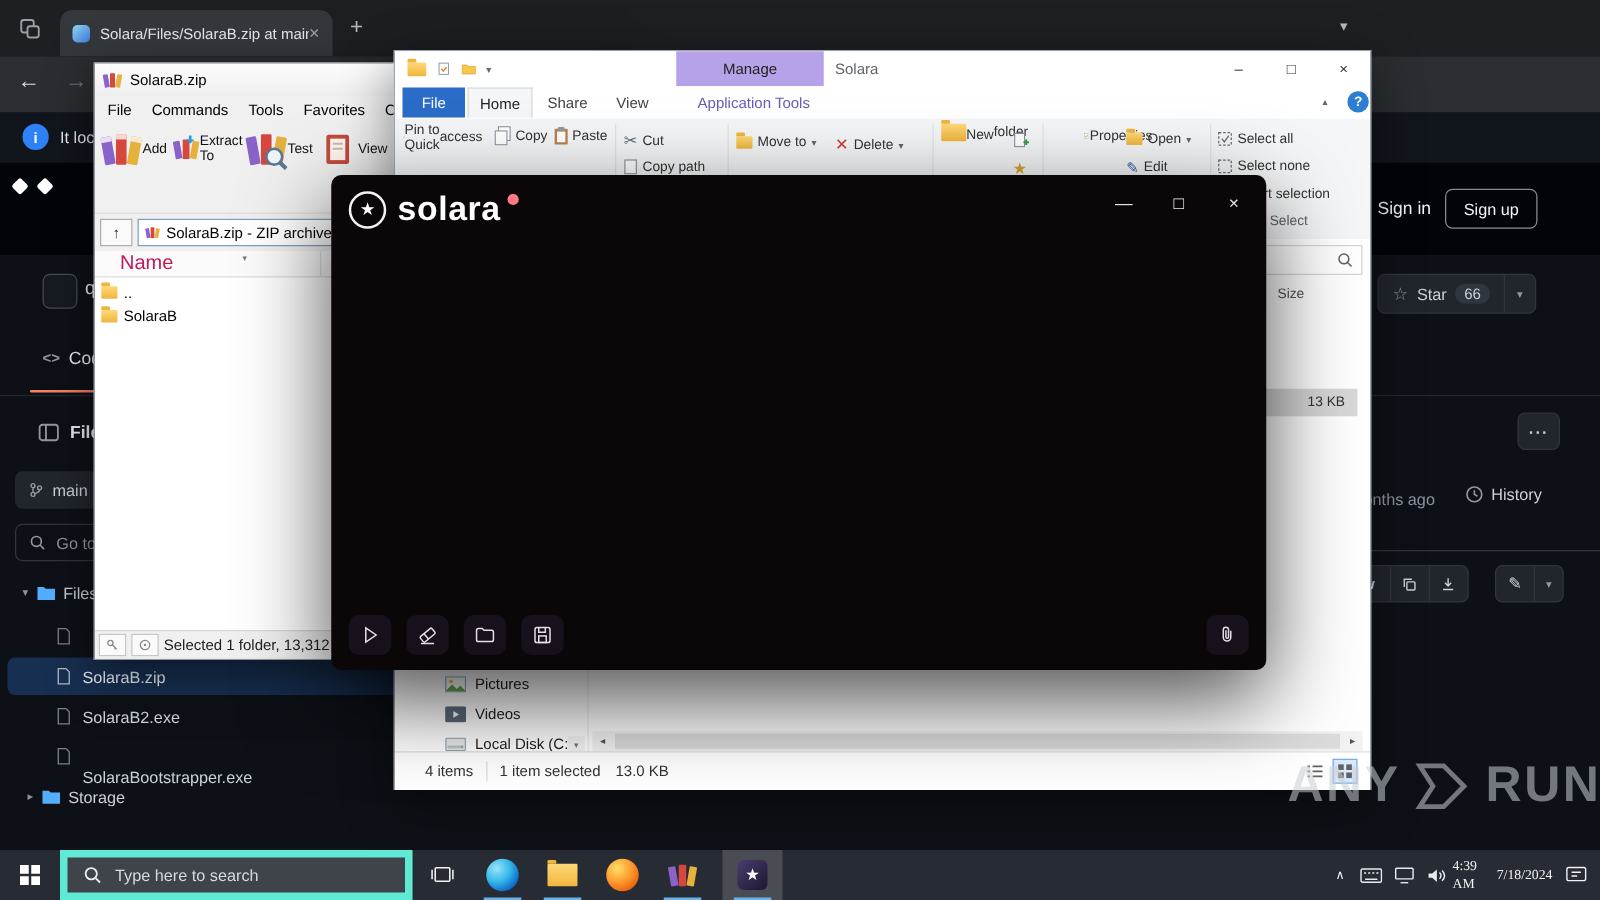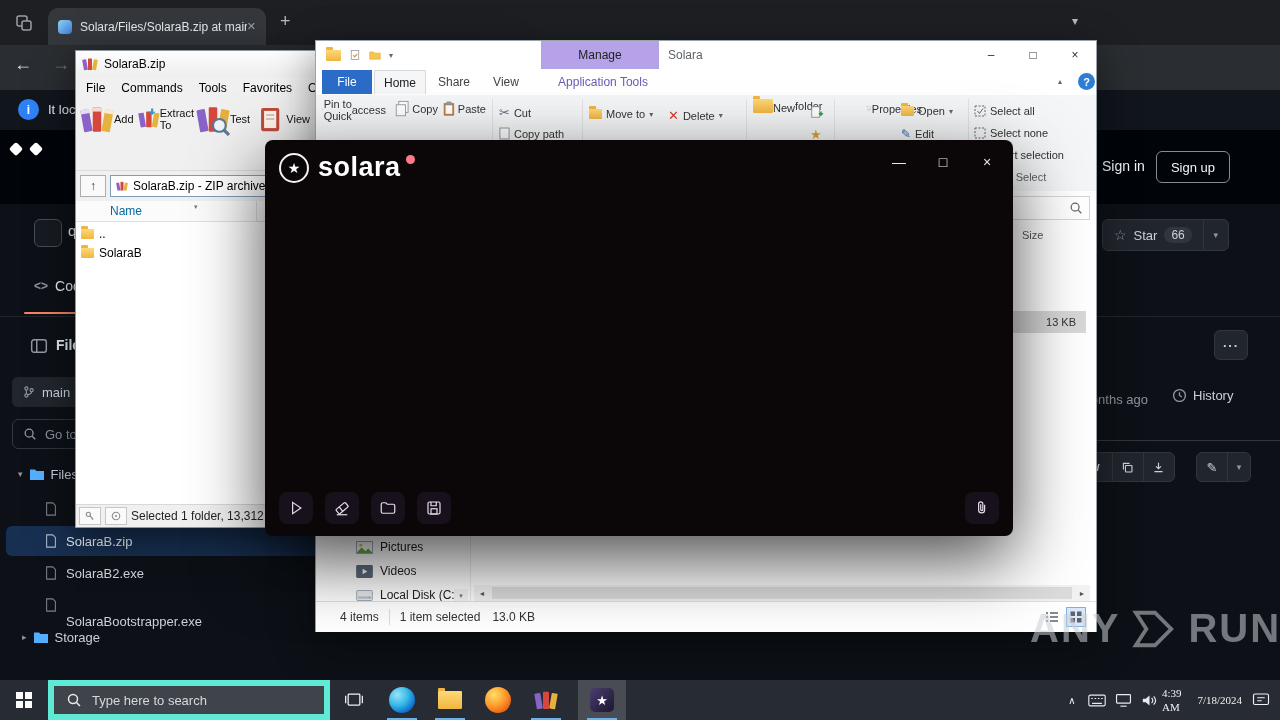--- a/index.html
+++ b/index.html
@@ -271,21 +271,21 @@
         <svg width="12" height="12" viewBox="0 0 32 32">
             <rect x="2" y="7" width="8" height="21" fill="#8a63c9" transform="rotate(-10 6 17)"></rect>
             <rect x="12" y="5" width="8" height="23" fill="#d6473d"></rect>
             <rect x="22" y="7" width="8" height="21" fill="#e5b23e" transform="rotate(10 26 17)"></rect>
           </svg>
         <span class="nw" style="flex:1;font-size:12px;color:#000;">SolaraB.zip - ZIP archive</span>
         <span style="font-size:8px;color:#444;">▾</span>
       </div>
     </div>
     <div class="fx" style="height:20px;background:#fbfbfb;border-bottom:1px solid #e0e0e0;flex:none;position:relative;">
-      <span style="padding-left:34px;font-size:12px;color:#0369a1;">Name</span>
+      <span style="padding-left:20px;font-size:16px;color:#be185d;">Name</span>
       <span class="ab" style="left:118px;top:2px;font-size:7px;color:#777;">▾</span>
       <span class="ab" style="left:180px;top:0;width:1px;height:20px;background:#e0e0e0;"></span>
     </div>
     <div style="flex:1;background:#fff;padding-top:2px;">
       <div class="wrrow">
         <span class="fold" style="width:13px;height:10px;"></span>
         <span>..</span>
       </div>
       <div class="wrrow">
         <span class="fold" style="width:13px;height:10px;"></span>

